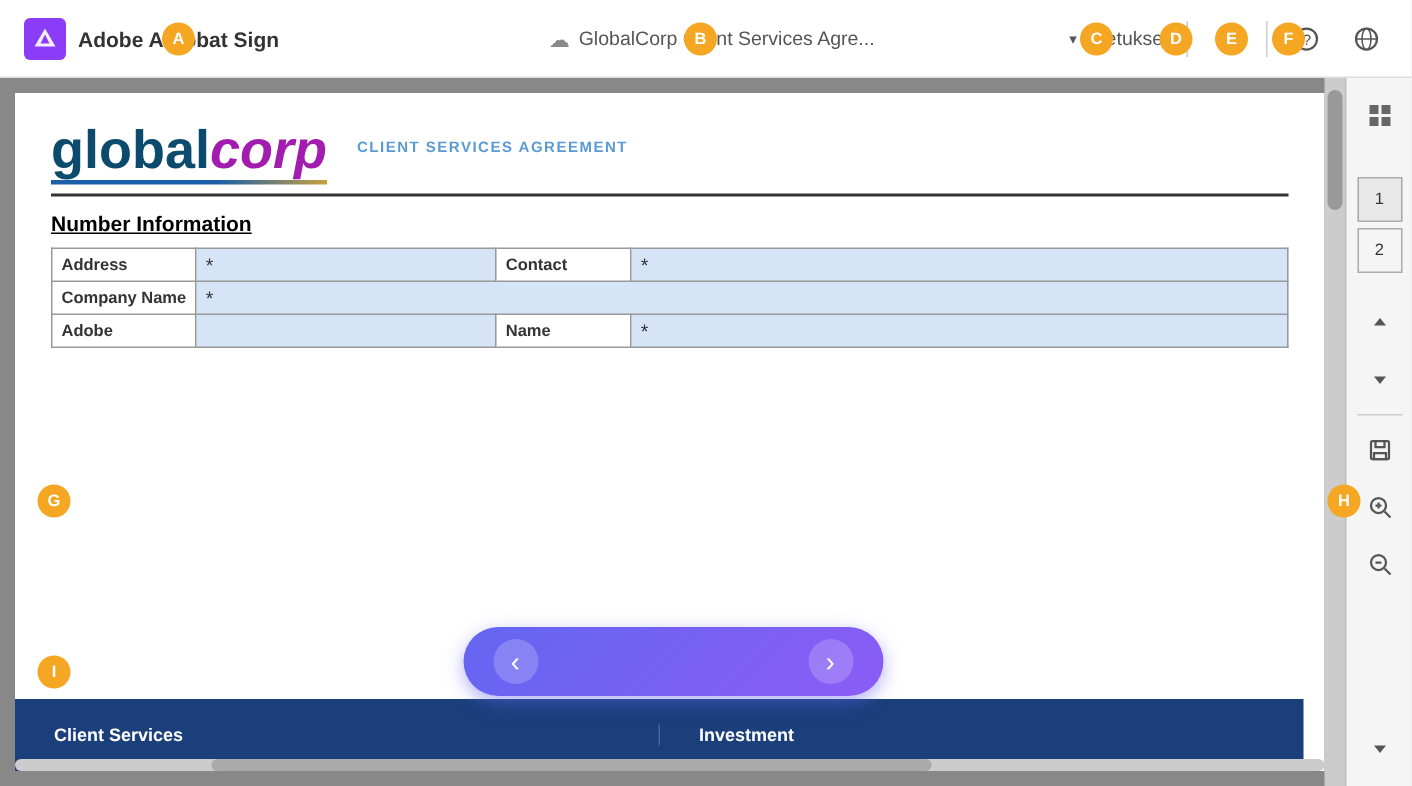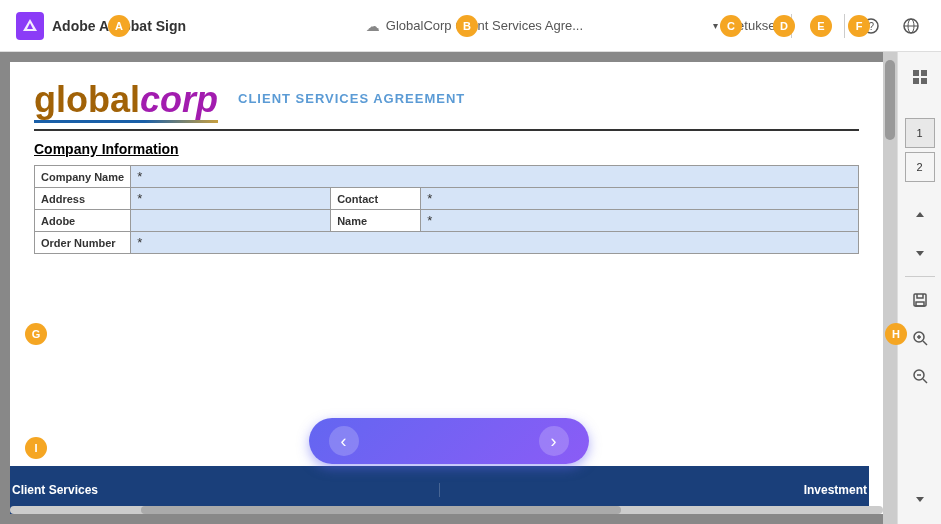--- a/index.html
+++ b/index.html
@@ -133,35 +133,35 @@
       align-items: flex-end;
       margin-bottom: 6px;
     }
     .globalcorp-logo {
       font-size: 36px;
       font-weight: 900;
       font-family: 'Arial Black', Arial, sans-serif;
       line-height: 1;
     }
     .global-text {
-      color: #a16207;
+      color: #0c4a6e;
     }
     .corp-text {
       color: #a21caf;
       font-style: italic;
     }
     .logo-underline {
       display: block;
       height: 3px;
       background: linear-gradient(to right, #1a5fa8 60%, #c8a040 100%);
       margin-top: 2px;
       margin-bottom: 0;
     }
     .agreement-title {
-      font-size: 13px;
+      font-size: 10px;
       font-weight: bold;
       color: #5b9bd5;
       letter-spacing: 1px;
       margin-left: 20px;
       margin-bottom: 8px;
       align-self: center;
     }
     .title-divider {
       border: none;
       border-top: 2px solid #333;
@@ -245,21 +245,21 @@
       bottom: 0;
       left: 0;
       right: 14px;
       height: 48px;
       background: #1a3f7a;
       display: flex;
       align-items: center;
     }
     .bottom-col {
       flex: 1;
-      padding: 0 2px;
+      padding: 0 26px;
       color: white;
       font-size: 12px;
       font-weight: bold;
       border-right: 1px solid rgba(255,255,255,0.2);
     }
     .bottom-col:last-child {
       border-right: none;
     }
 
     
@@ -404,58 +404,54 @@
           <div>
             <div class="globalcorp-logo">
               <span class="global-text">global</span><span class="corp-text">corp</span>
             </div>
             <span class="logo-underline"></span>
           </div>
           <span class="agreement-title">CLIENT SERVICES AGREEMENT</span>
         </div>
         <hr class="title-divider">
 
-        <div class="section-title">Company Information</div>
+        <div class="section-title">Number Information</div>
 
         <table class="form-table">
           <tbody>
-
-            <tr>
-              <td class="label-cell">Company Name</td>
-              <td class="input-cell" colspan="3"><span class="required-star">*</span></td>
-            </tr>
 
             <tr>
               <td class="label-cell">Address</td>
               <td class="input-cell" style="width:200px;"><span class="required-star">*</span></td>
               <td class="label-cell">Contact</td>
               <td class="input-cell"><span class="required-star">*</span></td>
             </tr>
 
             <tr>
+              <td class="label-cell">Company Name</td>
+              <td class="input-cell" colspan="3"><span class="required-star">*</span></td>
+            </tr>
+
+            <tr>
               <td class="label-cell">Adobe</td>
               <td class="input-cell"></td>
               <td class="label-cell">Name</td>
               <td class="input-cell"><span class="required-star">*</span></td>
             </tr>
 
 
-            <tr>
-              <td class="label-cell">Order Number</td>
-              <td class="input-cell" colspan="3"><span class="required-star">*</span></td>
-            </tr>
           </tbody>
         </table>
       </div>
 
       <div class="bottom-section">
         <div class="bottom-col">
           <span>Client Services</span>
         </div>
-        <div class="bottom-col" style="text-align:right;">
+        <div class="bottom-col" style="text-align:left;">
           <span>Investment</span>
         </div>
       </div>
     </div>
 
     <div class="doc-scrollbar">
       <div class="doc-scrollbar-thumb"></div>
     </div>
 
     <div class="nav-bar">

